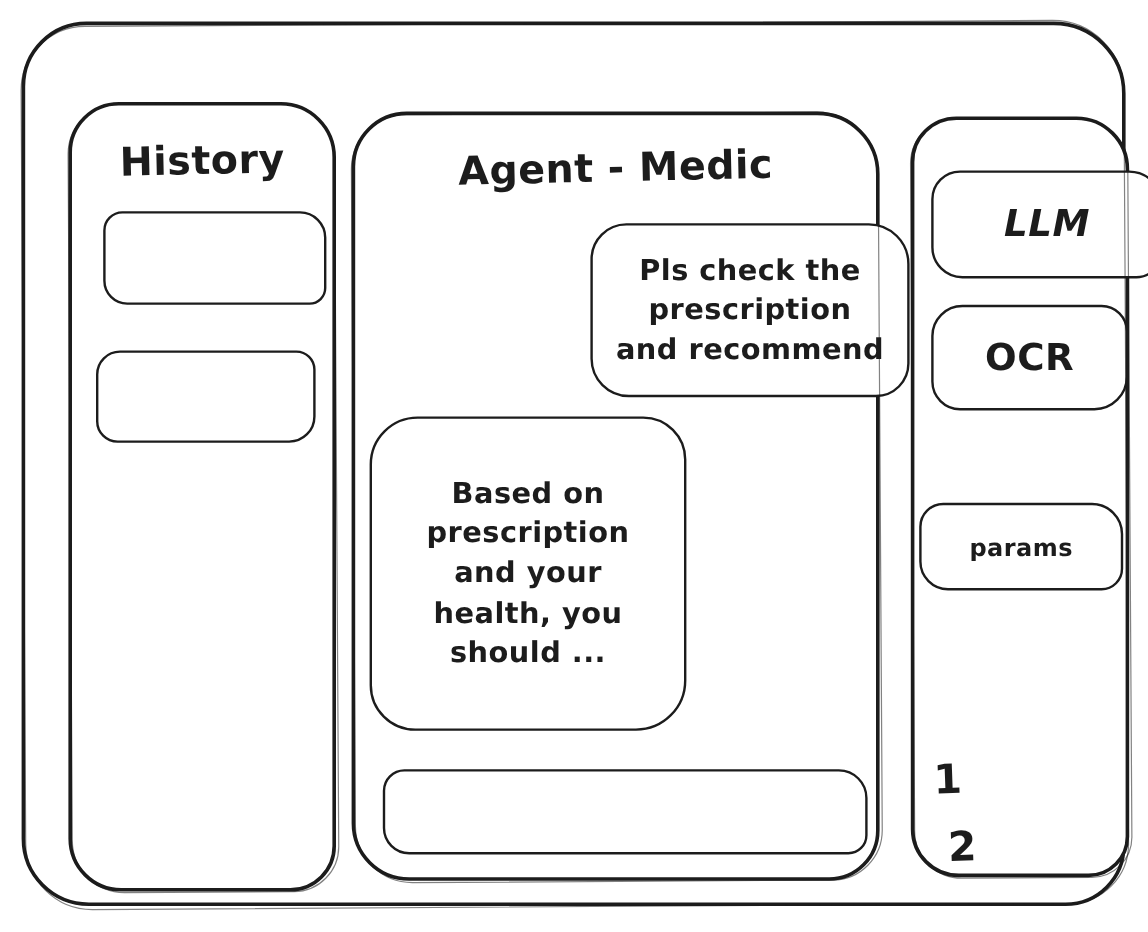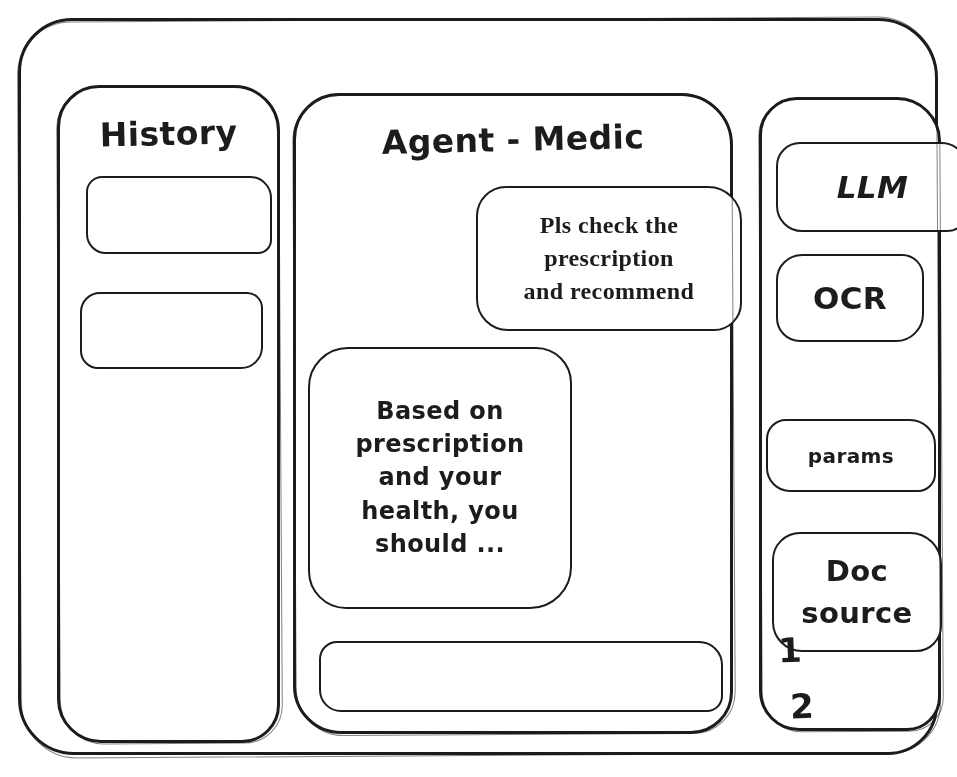--- a/index.html
+++ b/index.html
@@ -77,28 +77,28 @@
 
   
   .history    { left: 36px;  top: 64px;  width: 223px; height: 658px; border-radius: 42px 46px 38px 44px; }
   .hist-title { top: 26px; transform: rotate(-2deeg); }
   .hist-item1 { left: 26px;  top: 88px;  width: 186px; height: 78px;  border-width: 2.6px; border-radius: 16px 22px 14px 20px; }
   .hist-item2 { left: 20px;  top: 204px; width: 183px; height: 77px;  border-width: 2.6px; border-radius: 20px 16px 22px 18px; }
 
   
   .chat       { left: 272px; top: 72px;  width: 440px; height: 641px; border-radius: 46px 52px 42px 48px; }
   .chat-title { top: 24px; }
-  .msg-user   { left: 180px; top: 90px;  width: 266px; height: 145px; border-width: 2.8px; border-radius: 30px 34px 28px 32px; font-family: Liberation Serif, serif; }
+  .msg-user   { left: 196px; top: 90px;  width: 266px; height: 145px; border-width: 2.8px; border-radius: 30px 34px 28px 32px; }
   .msg-asst   { left: 12px;  top: 251px; width: 264px; height: 262px; border-width: 2.8px; border-radius: 40px 36px 42px 38px; }
   .inputbar   { left: 23px;  top: 545px; width: 404px; height: 71px;  border-width: 2.8px; border-radius: 18px 24px 16px 22px; }
 
   
   .tools      { left: 738px; top: 76px;  width: 182px; height: 634px; border-radius: 38px 44px 34px 40px; }
   .btn-llm    { left: 14px;  top: 42px;  width: 193px; height: 90px;  border-width: 2.8px; border-radius: 24px 28px 22px 26px; font-style: italic; }
-  .btn-ocr    { left: 14px;  top: 154px; width: 148px; height: 88px;  border-width: 2.8px; border-radius: 26px 22px 28px 24px; }
+  .btn-ocr    { left: 14px;  top: 154px; width: 164px; height: 88px;  border-width: 2.8px; border-radius: 26px 22px 28px 24px; }
   .btn-params { left: 4px;   top: 319px; width: 170px; height: 73px;  border-width: 2.8px; border-radius: 20px 26px 18px 24px; font-size: 20px; }
   .btn-doc    { left: 10px;  top: 432px; width: 170px; height: 120px; border-width: 2.8px; border-radius: 28px 32px 26px 30px; font-size: 29px; line-height: 1.45; }
   .num-1      { left: 16px;  top: 530px; }
   .num-2      { left: 28px;  top: 586px; }
 </style>
 </head>
 <body>
 
 <div class="canvas">
 
@@ -123,20 +123,18 @@
 health, you
 should ...</div>
 
       <input class="box chat-input inputbar" type="text" placeholder="" style="">
     </div>
 
     <div class="box sketch tools">
       <div class="box hand toolbtn btn-llm">LLM</div>
       <div class="box hand toolbtn btn-ocr">OCR</div>
       <div class="box hand toolbtn btn-params">params</div>
-      <div class="box hand toolbtn btn-doc">Doc
-source</div>
       <div class="num num-1">1</div>
       <div class="num num-2">2</div>
     </div>
 
   </div>
 </div>
 
 </body></html>

